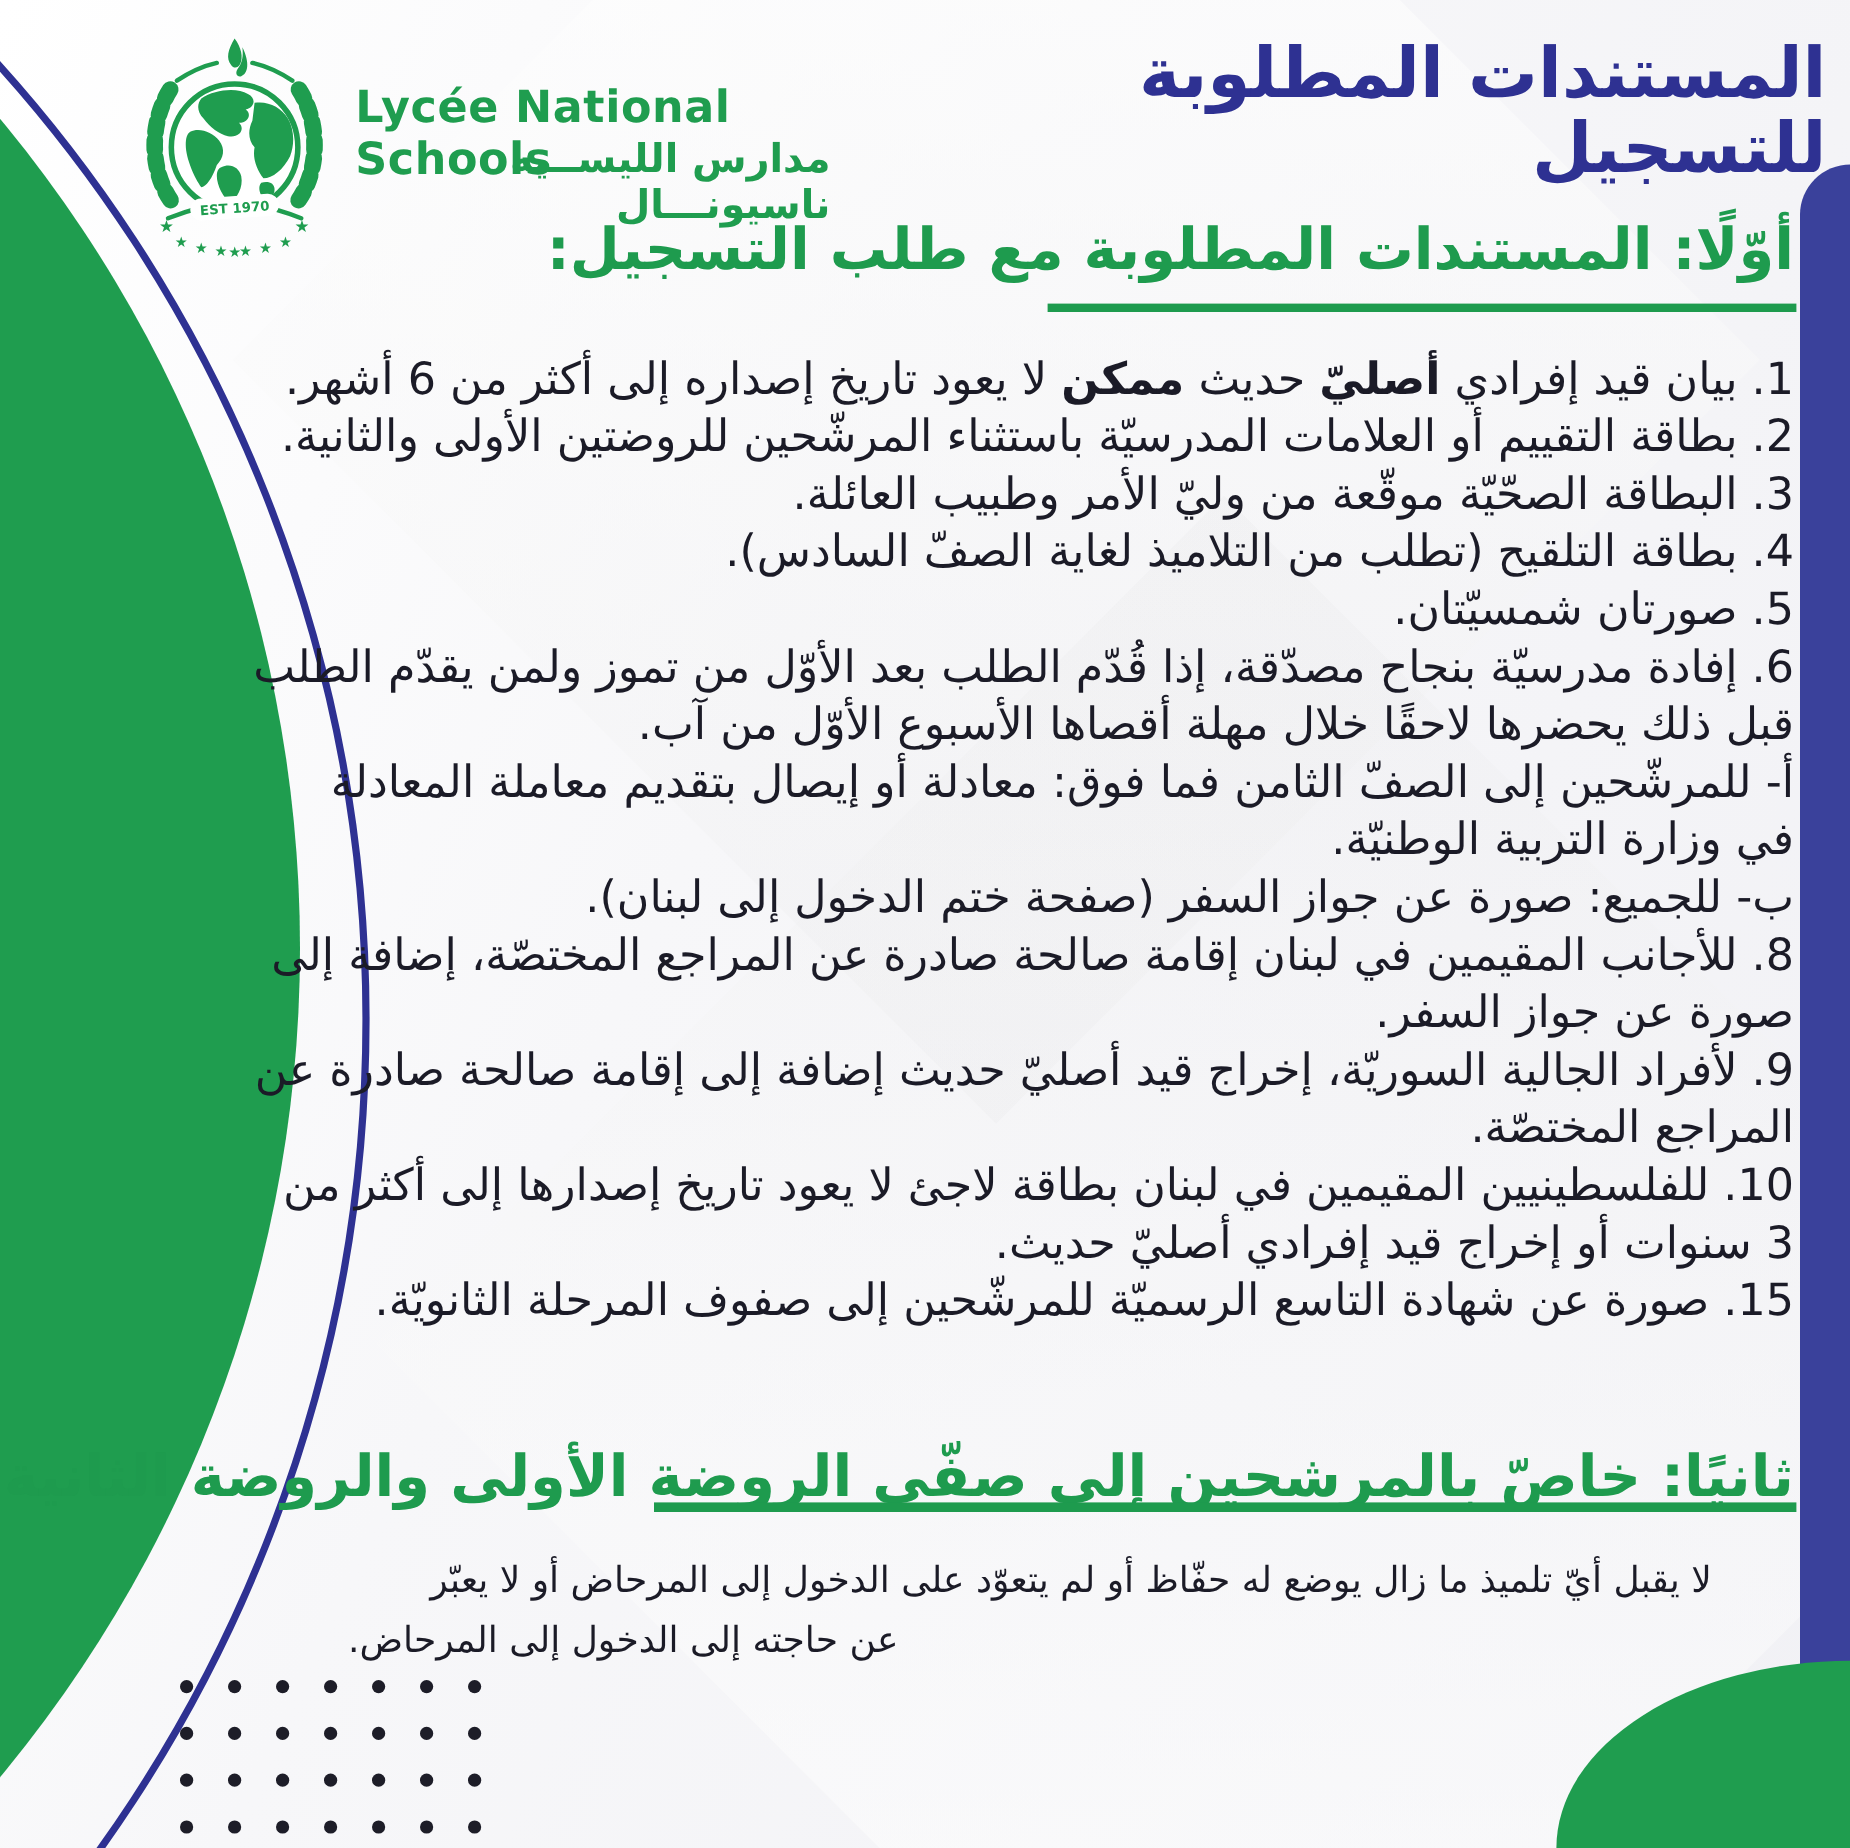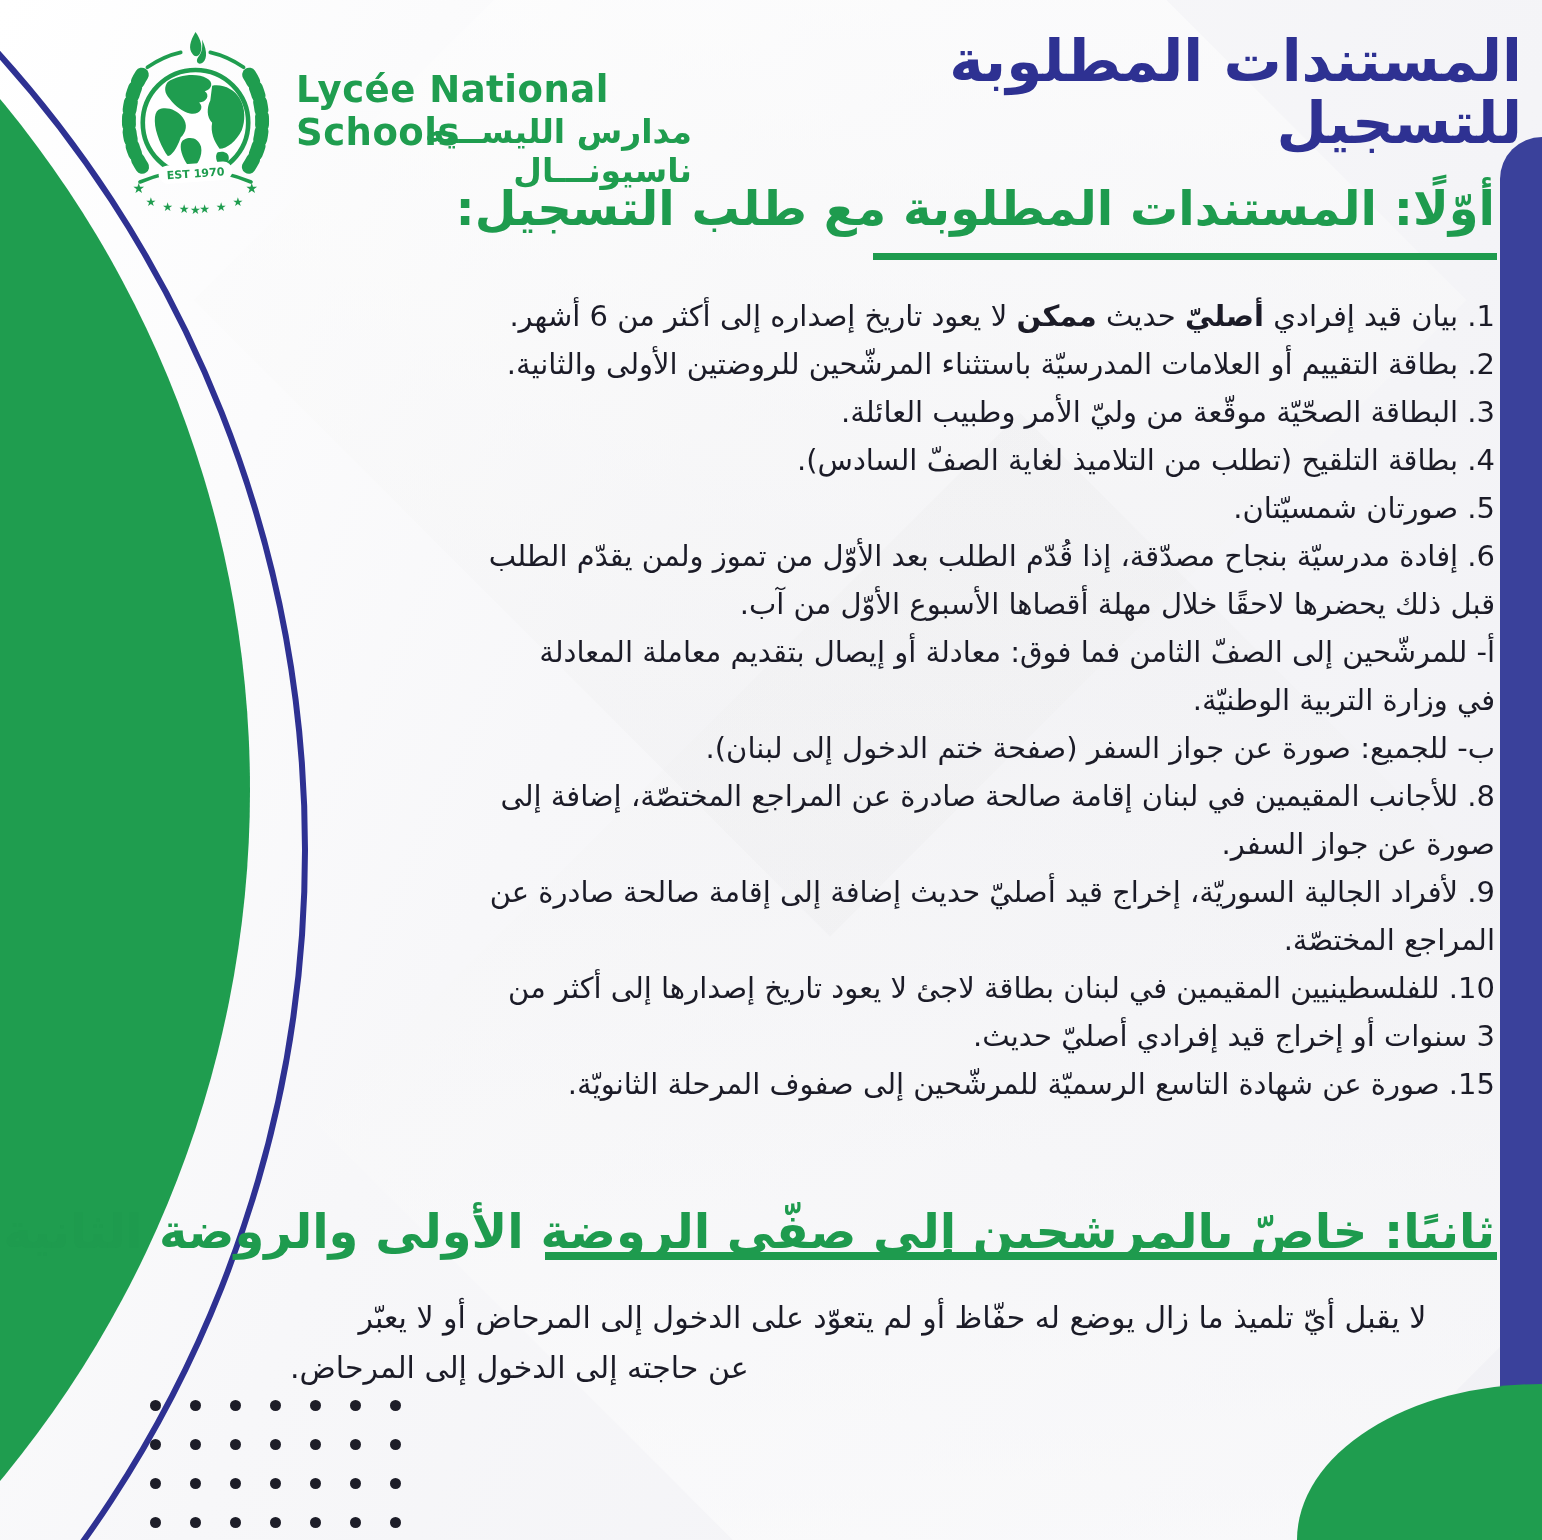--- a/index.html
+++ b/index.html
@@ -41,21 +41,21 @@
   
   .sec-heading{position:absolute;right:47px;width:1200px;direction:rtl;text-align:right;
     color:#1e9b4e;font-weight:bold;font-size:48px;white-space:nowrap;}
   .h1{top:180px;}
   .h2{top:1203px;}
   .rule{position:absolute;background:#1e9b4e;}
   .rule1{right:45px;top:253px;width:624px;height:7px;}
   .rule2{right:45px;top:1252px;width:952px;height:8px;}
   
   .req-list{position:absolute;right:47px;left:340px;top:292px;direction:rtl;
-    color:#1b1b27;font-size:29px;}
+    color:#1b1b27;font-size:37px;}
   .req-list .ln{height:48px;line-height:48px;white-space:nowrap;}
   .req-list .ln.first{text-align:right;}
   .req-list .ln.cont{text-align:right;}
   .req-list b{font-weight:bold;}
   
   .kg-par{position:absolute;right:47px;left:290px;top:1293px;direction:rtl;
     color:#1b1b27;font-size:30px;}
   .kg-par .ln{height:50px;line-height:50px;white-space:nowrap;}
   .kg-par .ln.first{text-align:center;}
   .kg-par .ln.cont{text-align:left;padding-left:0;padding-right:85px;}

